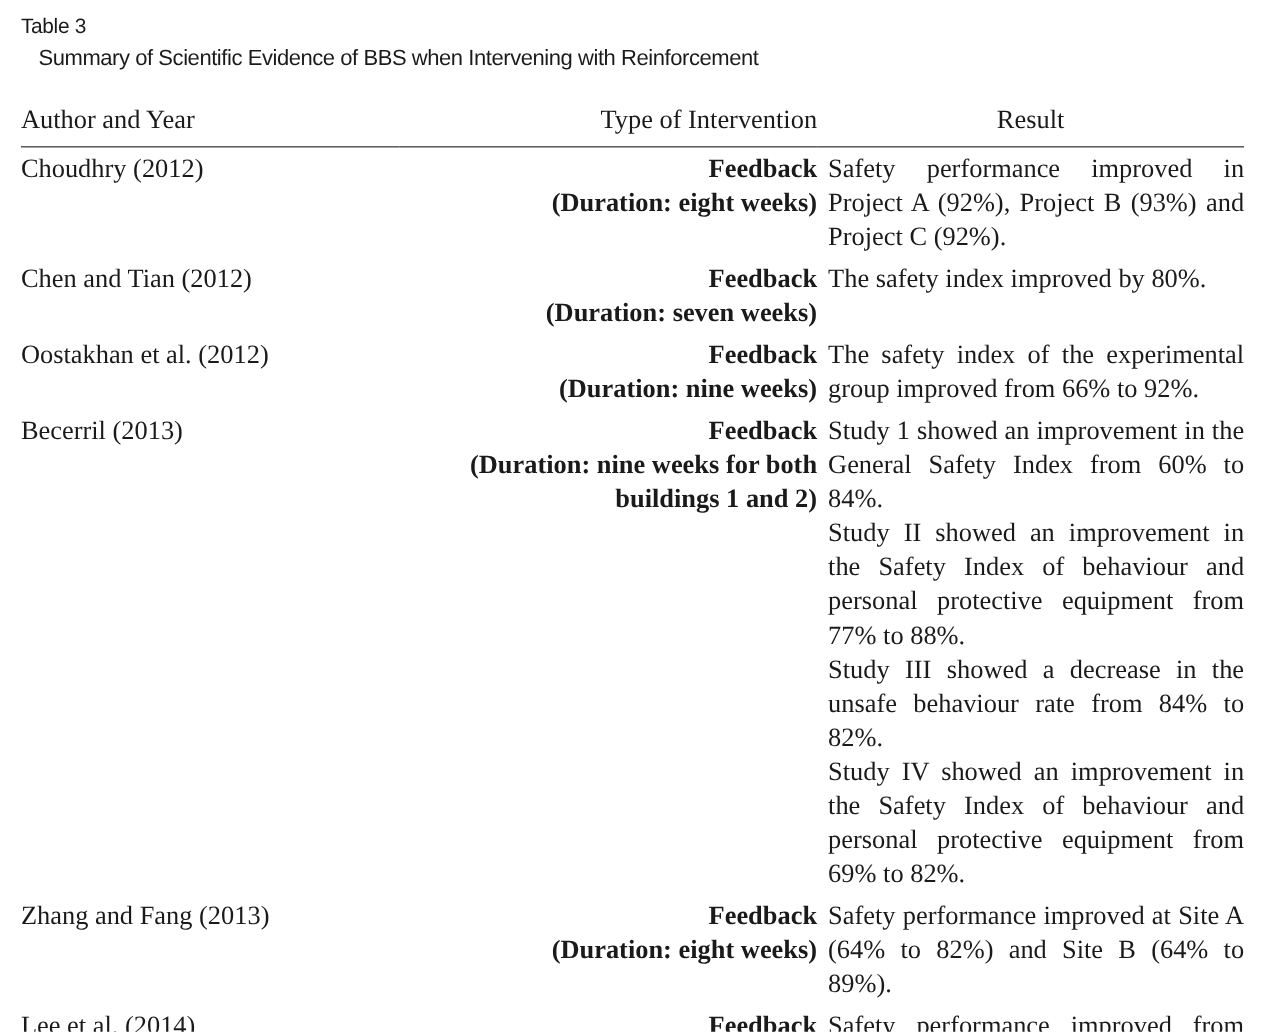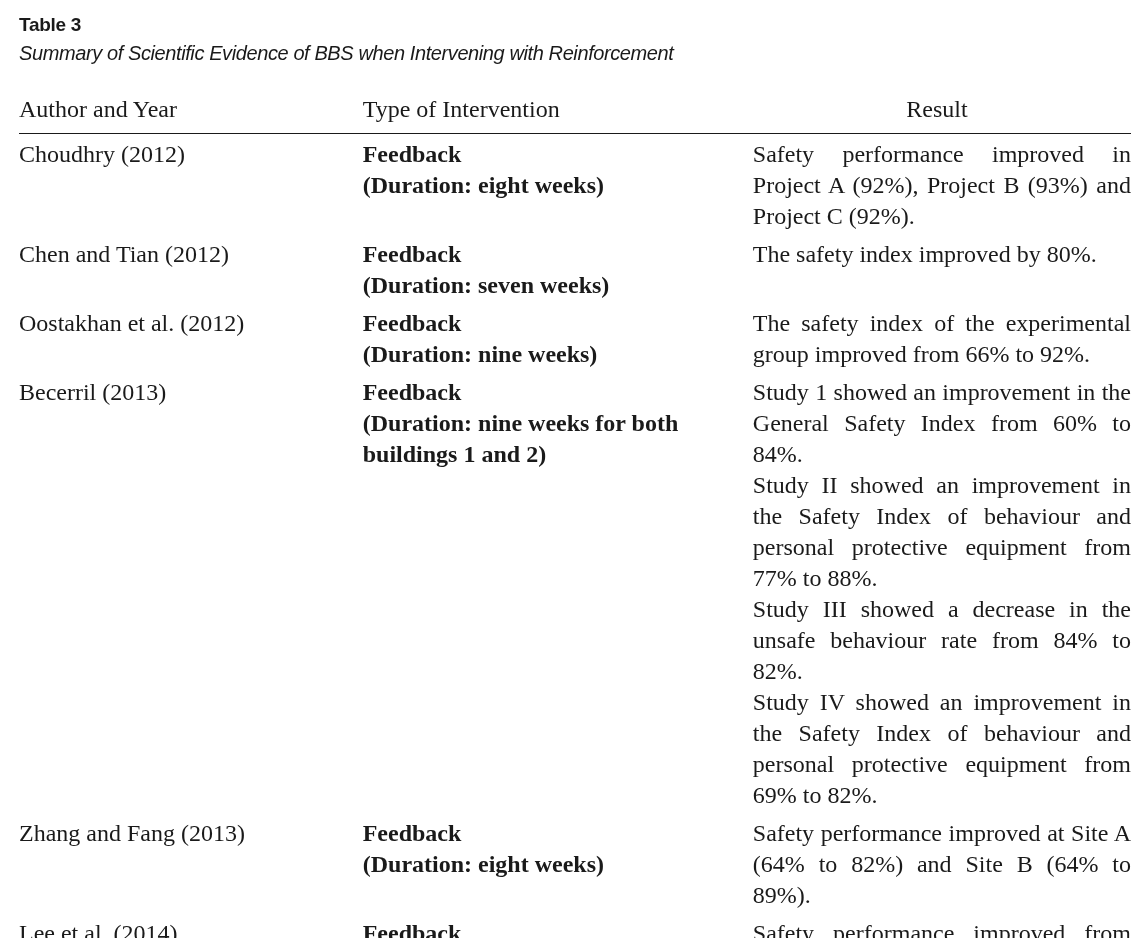--- a/index.html
+++ b/index.html
@@ -12,31 +12,30 @@
       height: 938px;
       position: relative;
       overflow: hidden;
       color: #1a1a1a;
     }
     .table-label {
       position: absolute;
       left: 19px;
       top: 14px;
       font-family: "Liberation Sans", sans-serif;
-      font-weight: bold;
+      font-weight: normal;
       font-size: 19px;
       letter-spacing: -0.3px;
       color: #1a1a1a;
     }
     .table-caption {
       position: absolute;
-      left: 19px;
+      left: 35px;
       top: 42px;
       font-family: "Liberation Sans", sans-serif;
-      font-style: italic;
       font-size: 20px;
       letter-spacing: -0.4px;
       color: #1a1a1a;
       white-space: nowrap;
     }
     table.summary {
       position: absolute;
       left: 19px;
       top: 92px;
       width: 1112px;
@@ -57,21 +56,21 @@
       padding: 0 0 7px 0;
     }
     table.summary tbody tr:first-child td {
       padding-top: 5px;
     }
     table.summary tbody tr:last-child td {
       border-bottom: 1.5px solid #1a1a1a;
       padding-bottom: 0;
     }
     .col-author { width: 340px; text-align: left; margin-left: 27px; }
-    .col-type { width: 376px; text-align: left; }
+    .col-type { width: 376px; text-align: right; }
     .col-result { width: 384px; text-align: left; padding-left: 0; }
     th.col-result { text-align: center; }
     td.col-result { padding-left: 0; }
     .result-inner {
       text-align: justify;
       hyphens: manual;
       padding-left: 0;
     }
     .result-para { display: block; margin-left: 10px; }
     .type-line { display: block; font-weight: bold; }

